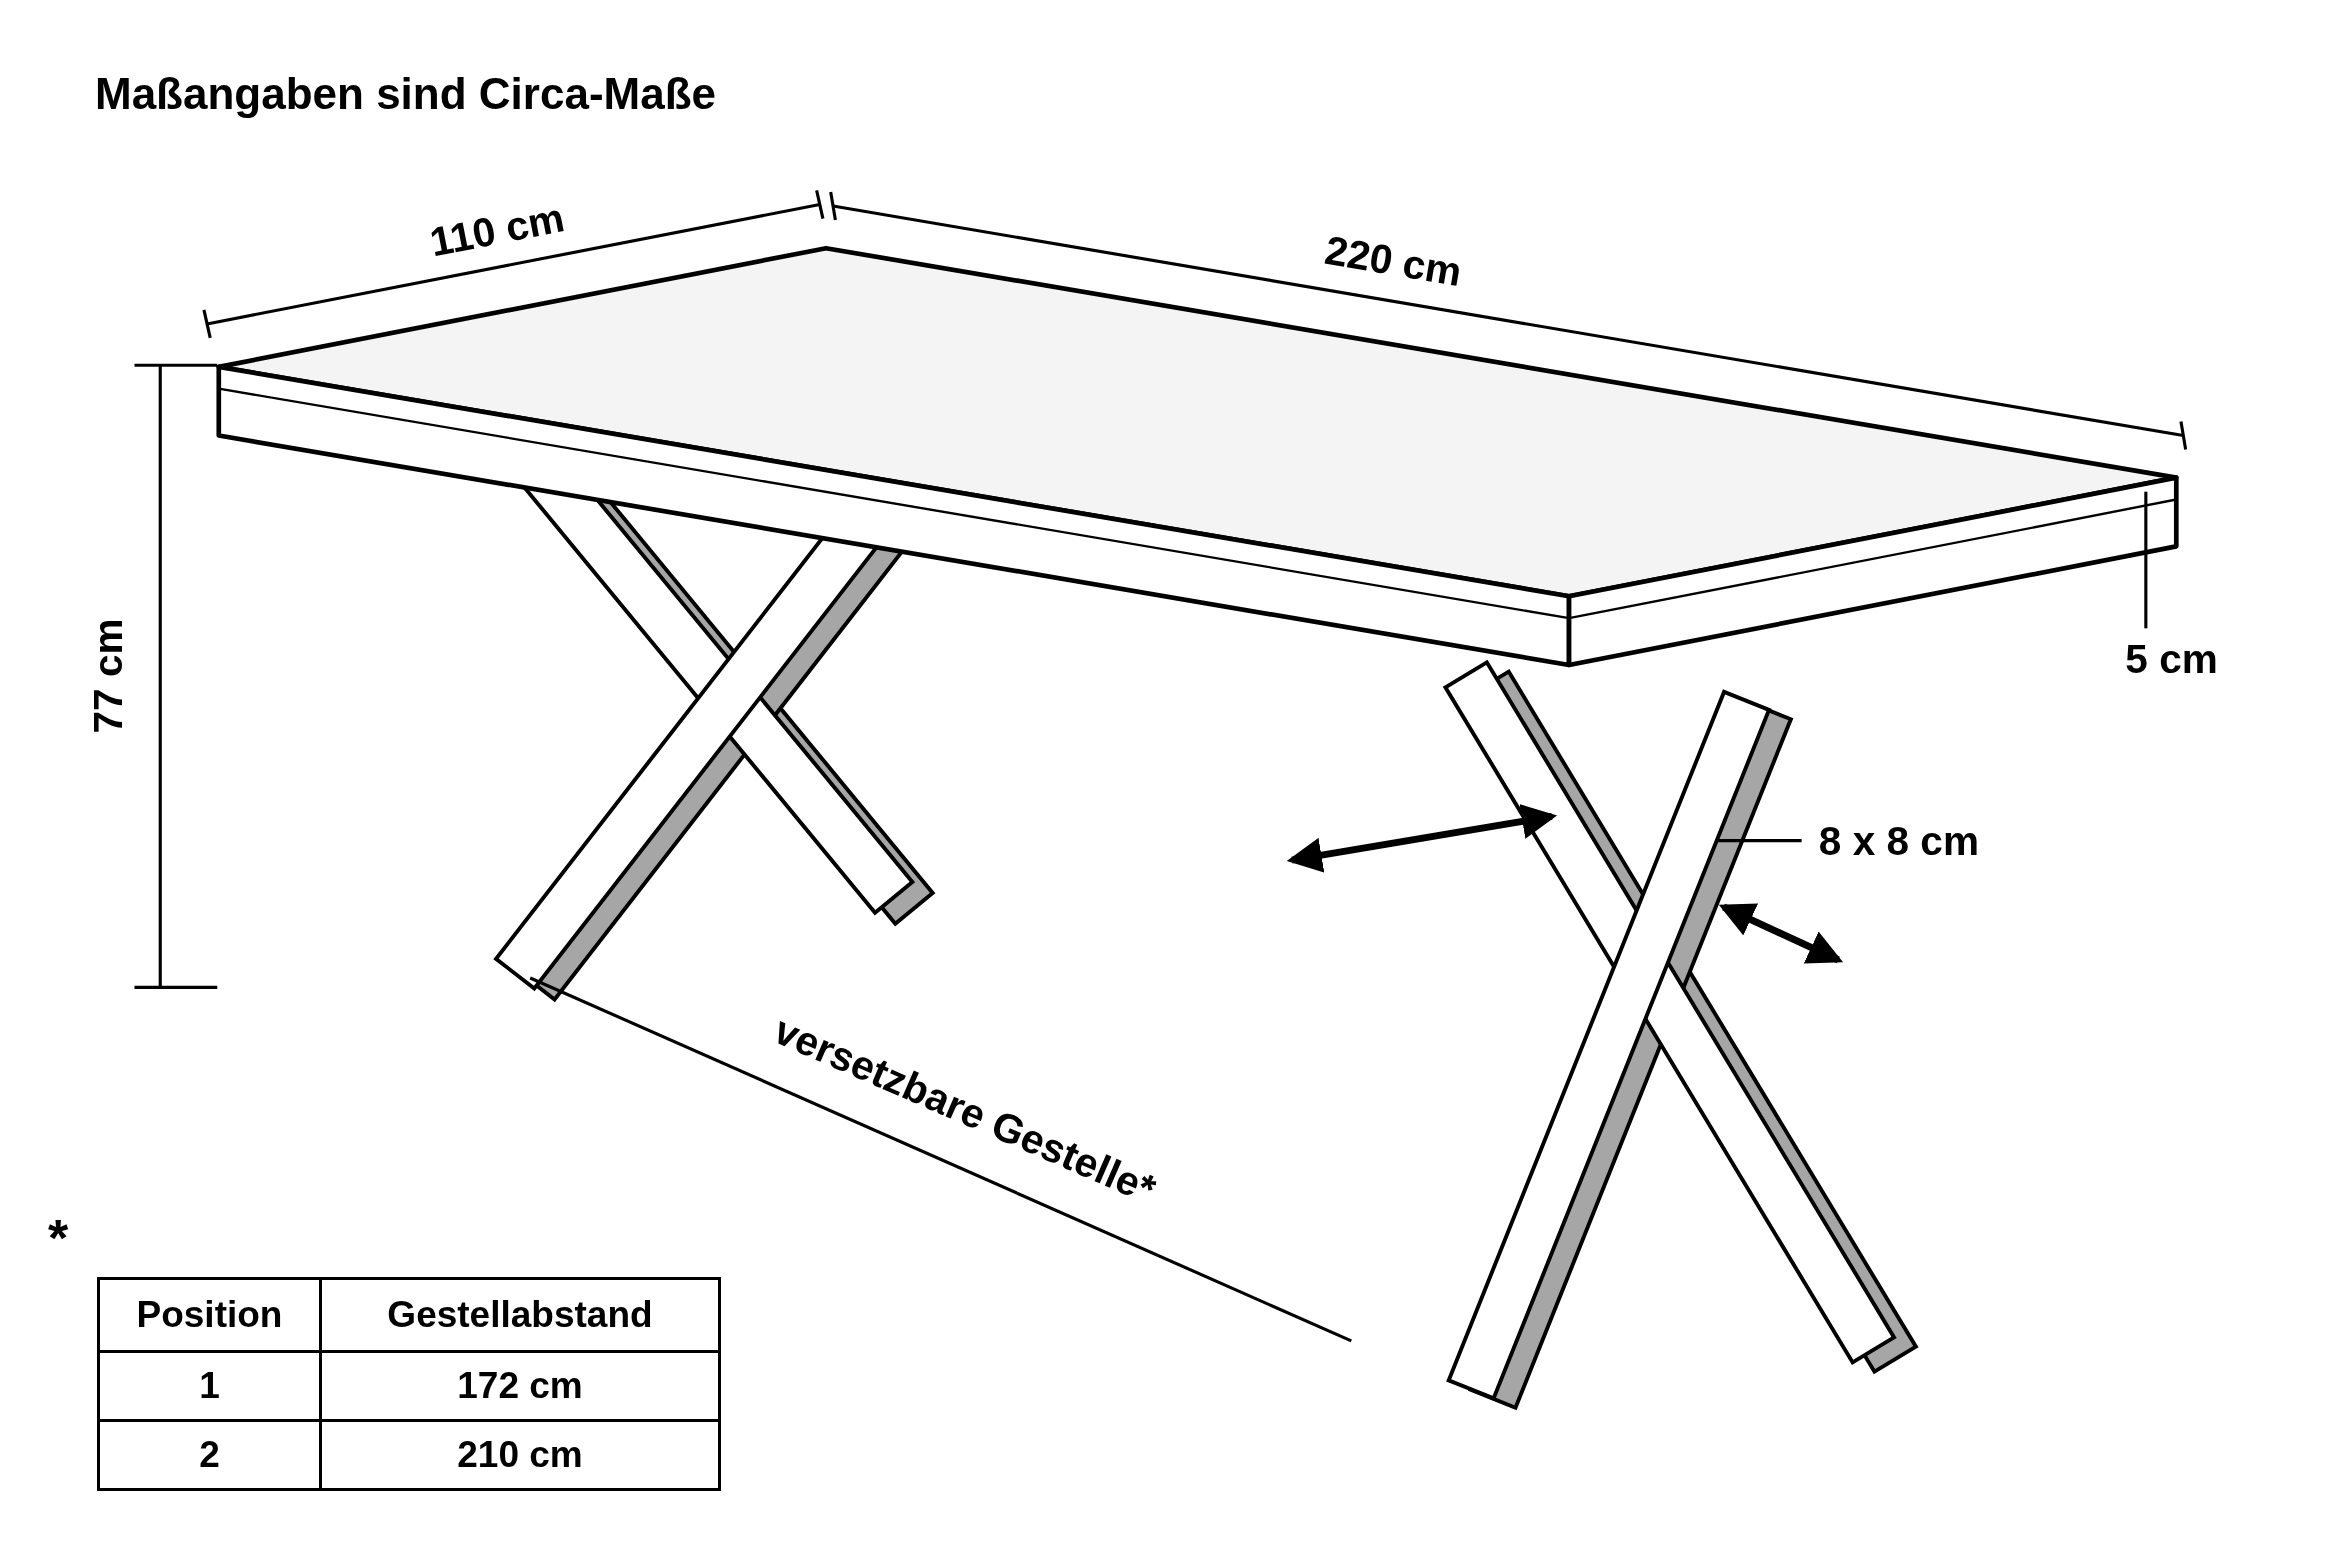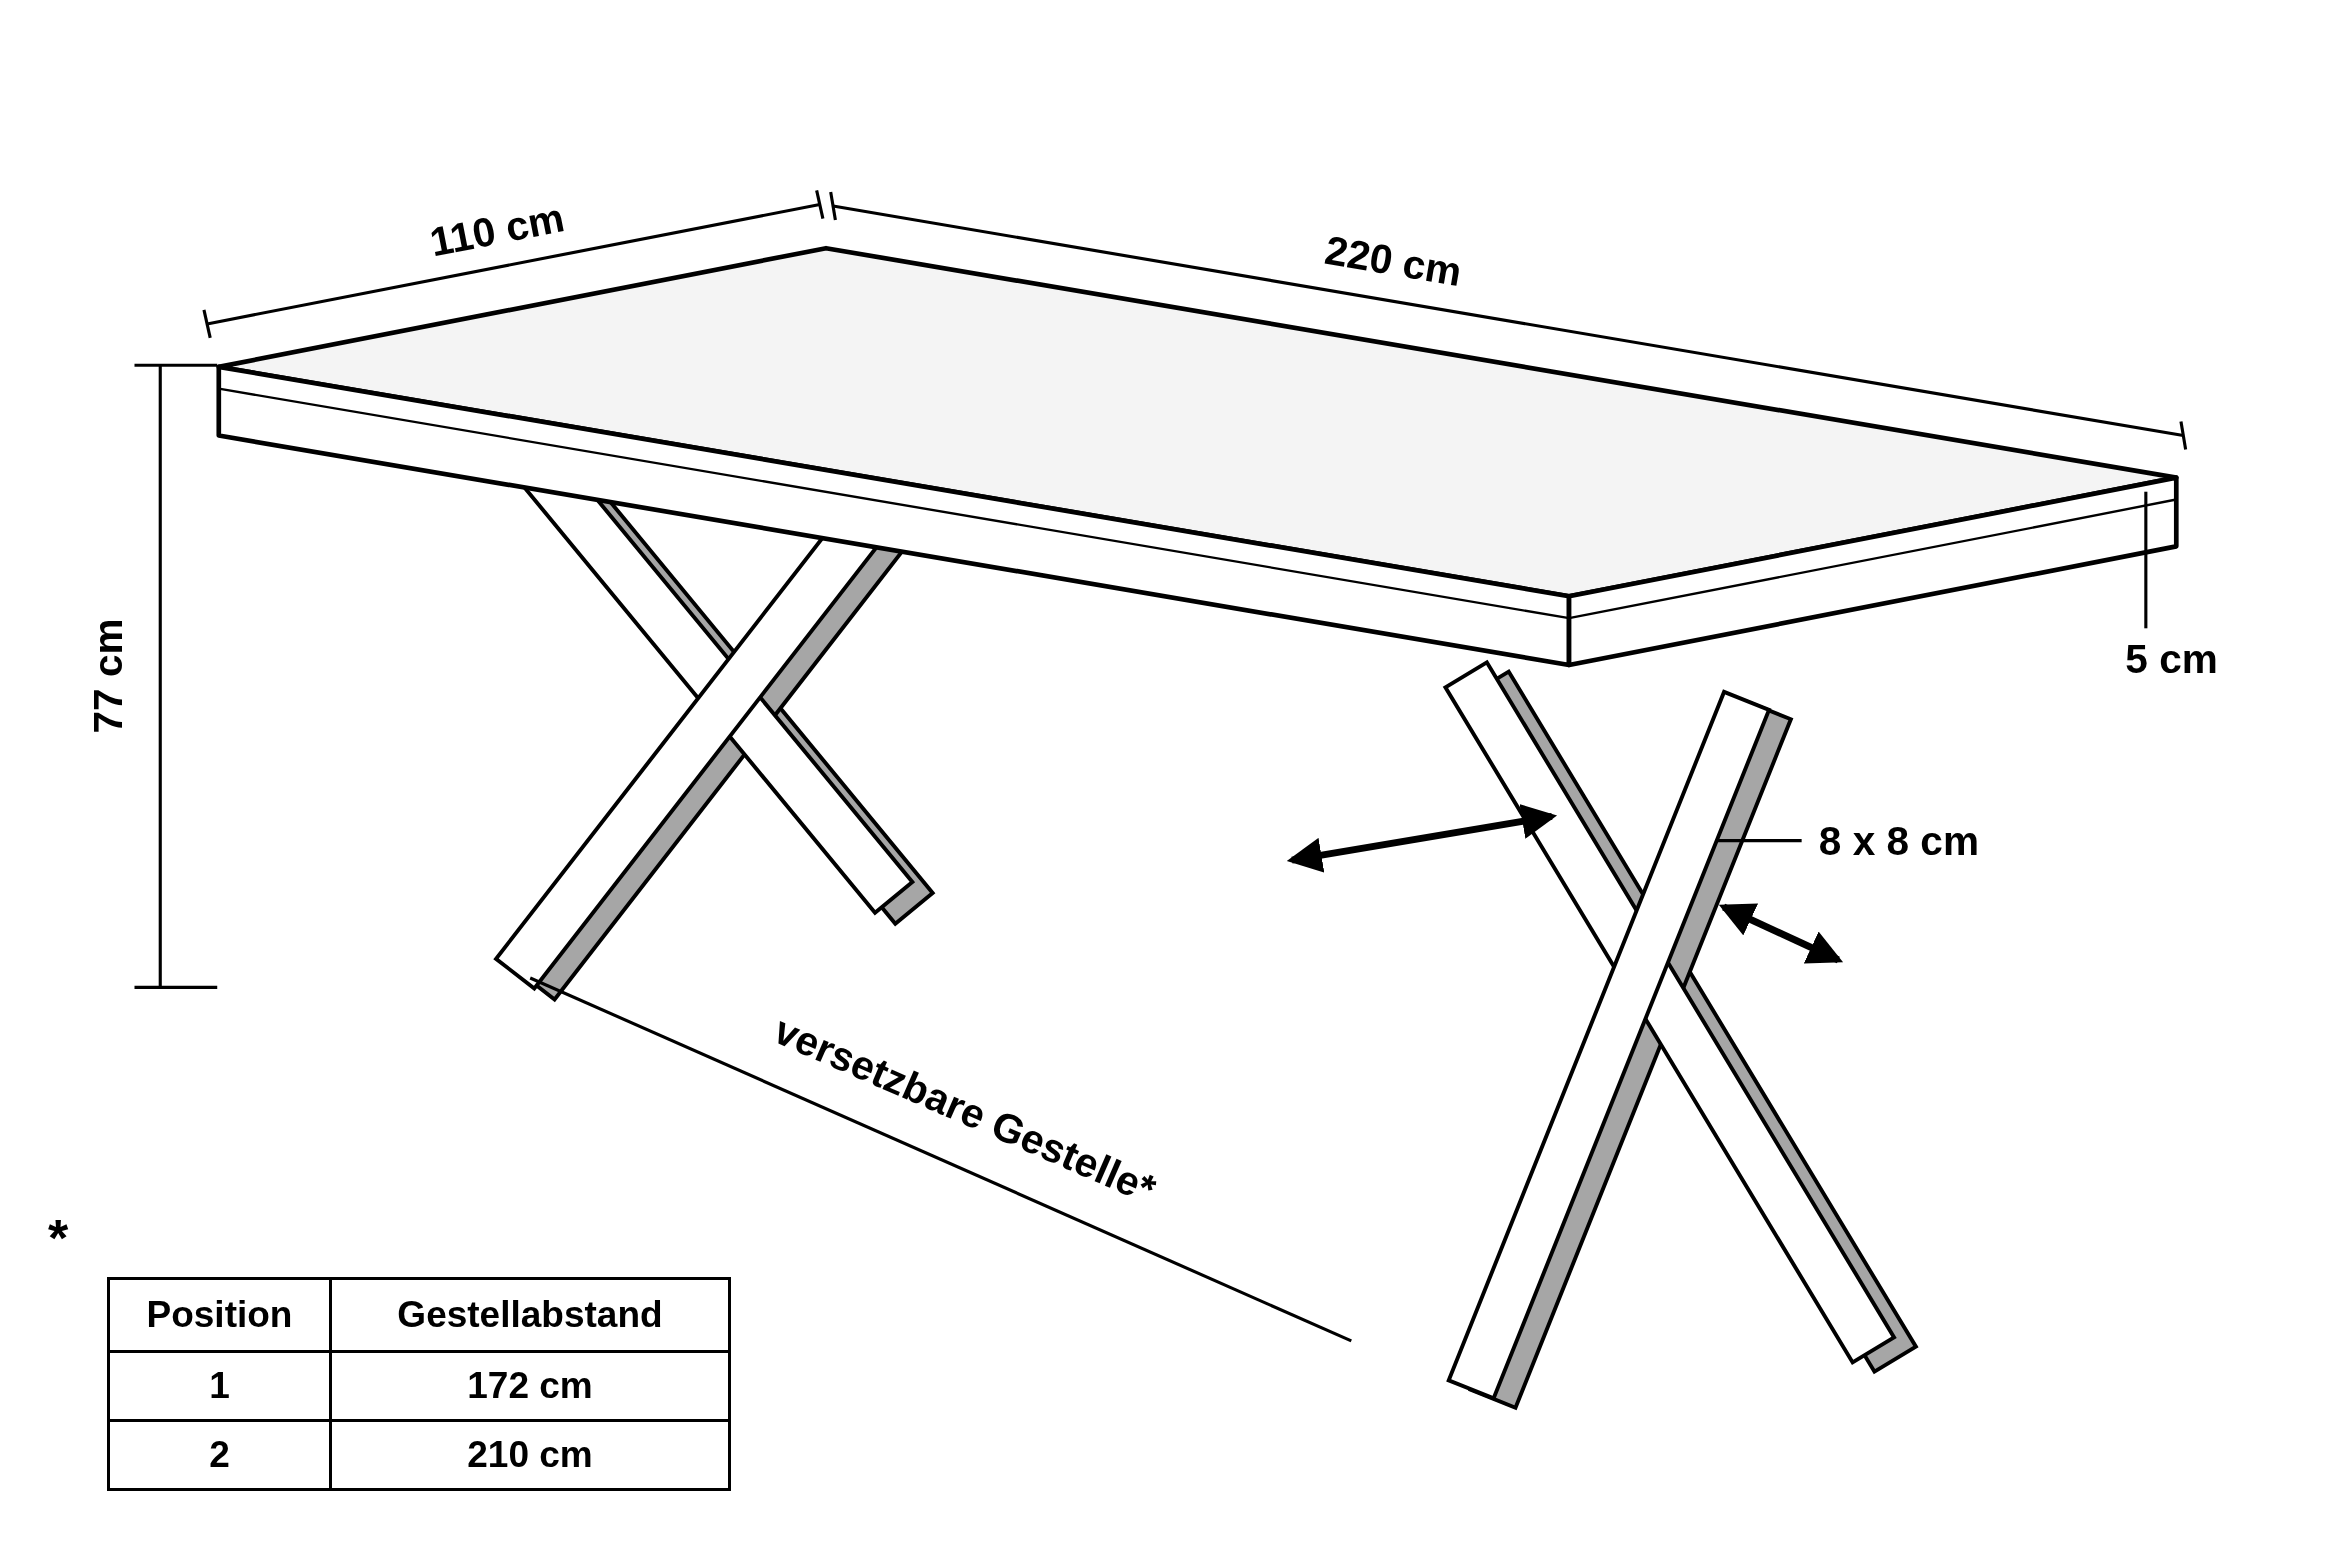--- a/index.html
+++ b/index.html
@@ -33,21 +33,21 @@
   }
   .footnote-star {
     position: absolute;
     left: 48px;
     top: 1208px;
     font-size: 52px;
     font-weight: bold;
   }
   table.positions {
     position: absolute;
-    left: 107px;
+    left: 97px;
     top: 1277px;
     border-collapse: collapse;
     font-size: 37px;
     font-weight: bold;
     table-layout: fixed;
   }
   table.positions th, table.positions td {
     border: 3.1px solid #000;
     text-align: center;
     vertical-align: middle;
@@ -56,20 +56,21 @@
   table.positions th { height: 70px; }
   table.positions td { height: 66px; }
   .col-pos { width: 219px; }
   .col-dist { width: 396px; }
 </style>
 </head>
 <body>
 
 <div class="page">
 
+  <div class="title">Maßangaben sind Circa-Maße</div>
 
   <svg class="drawing" width="2342" height="1561" viewBox="0 0 3000 2000">
     <defs>
       <marker id="ah" viewBox="0 0 10 10" refX="8.5" refY="5" markerWidth="5" markerHeight="5" orient="auto-start-reverse">
         <path d="M0,0 L10,5 L0,10 z" fill="#000"></path>
       </marker>
     </defs>
 
     <g>
       <g fill="#a6a6a6" stroke="#000" stroke-width="5" transform="translate(26,14)">

